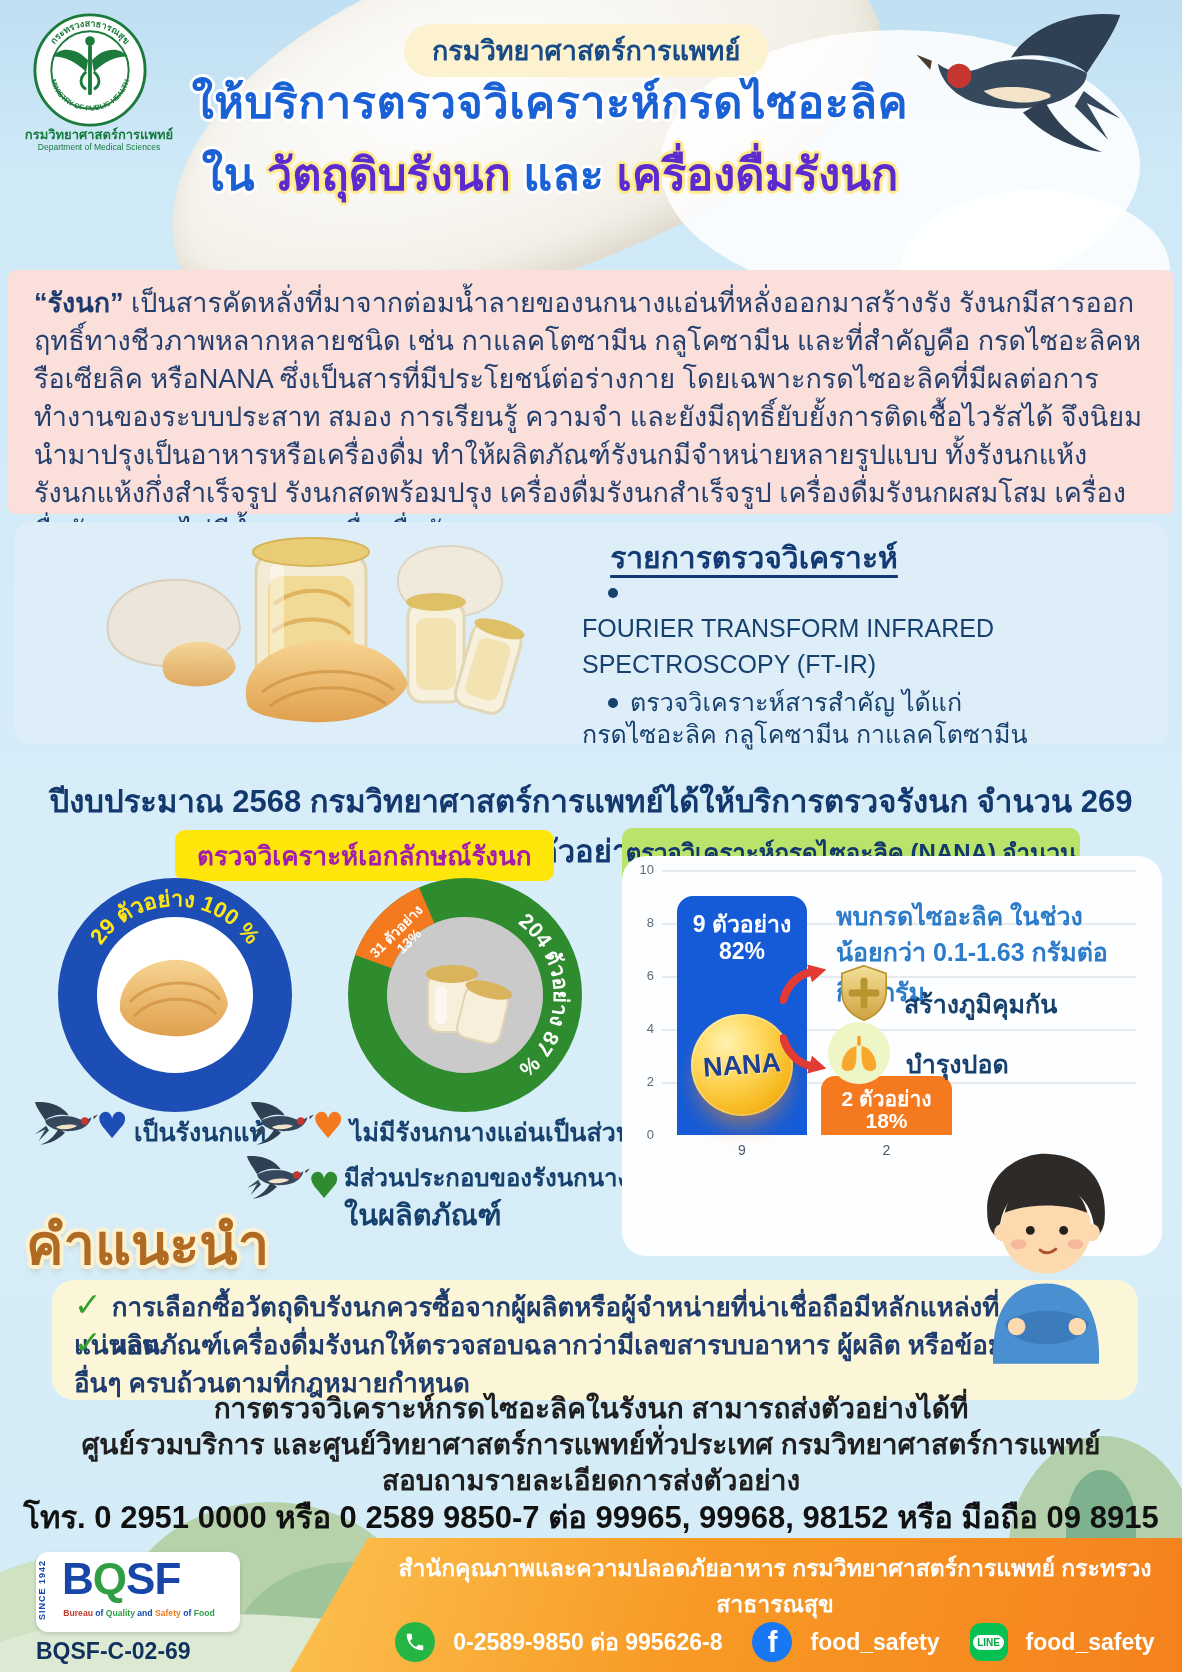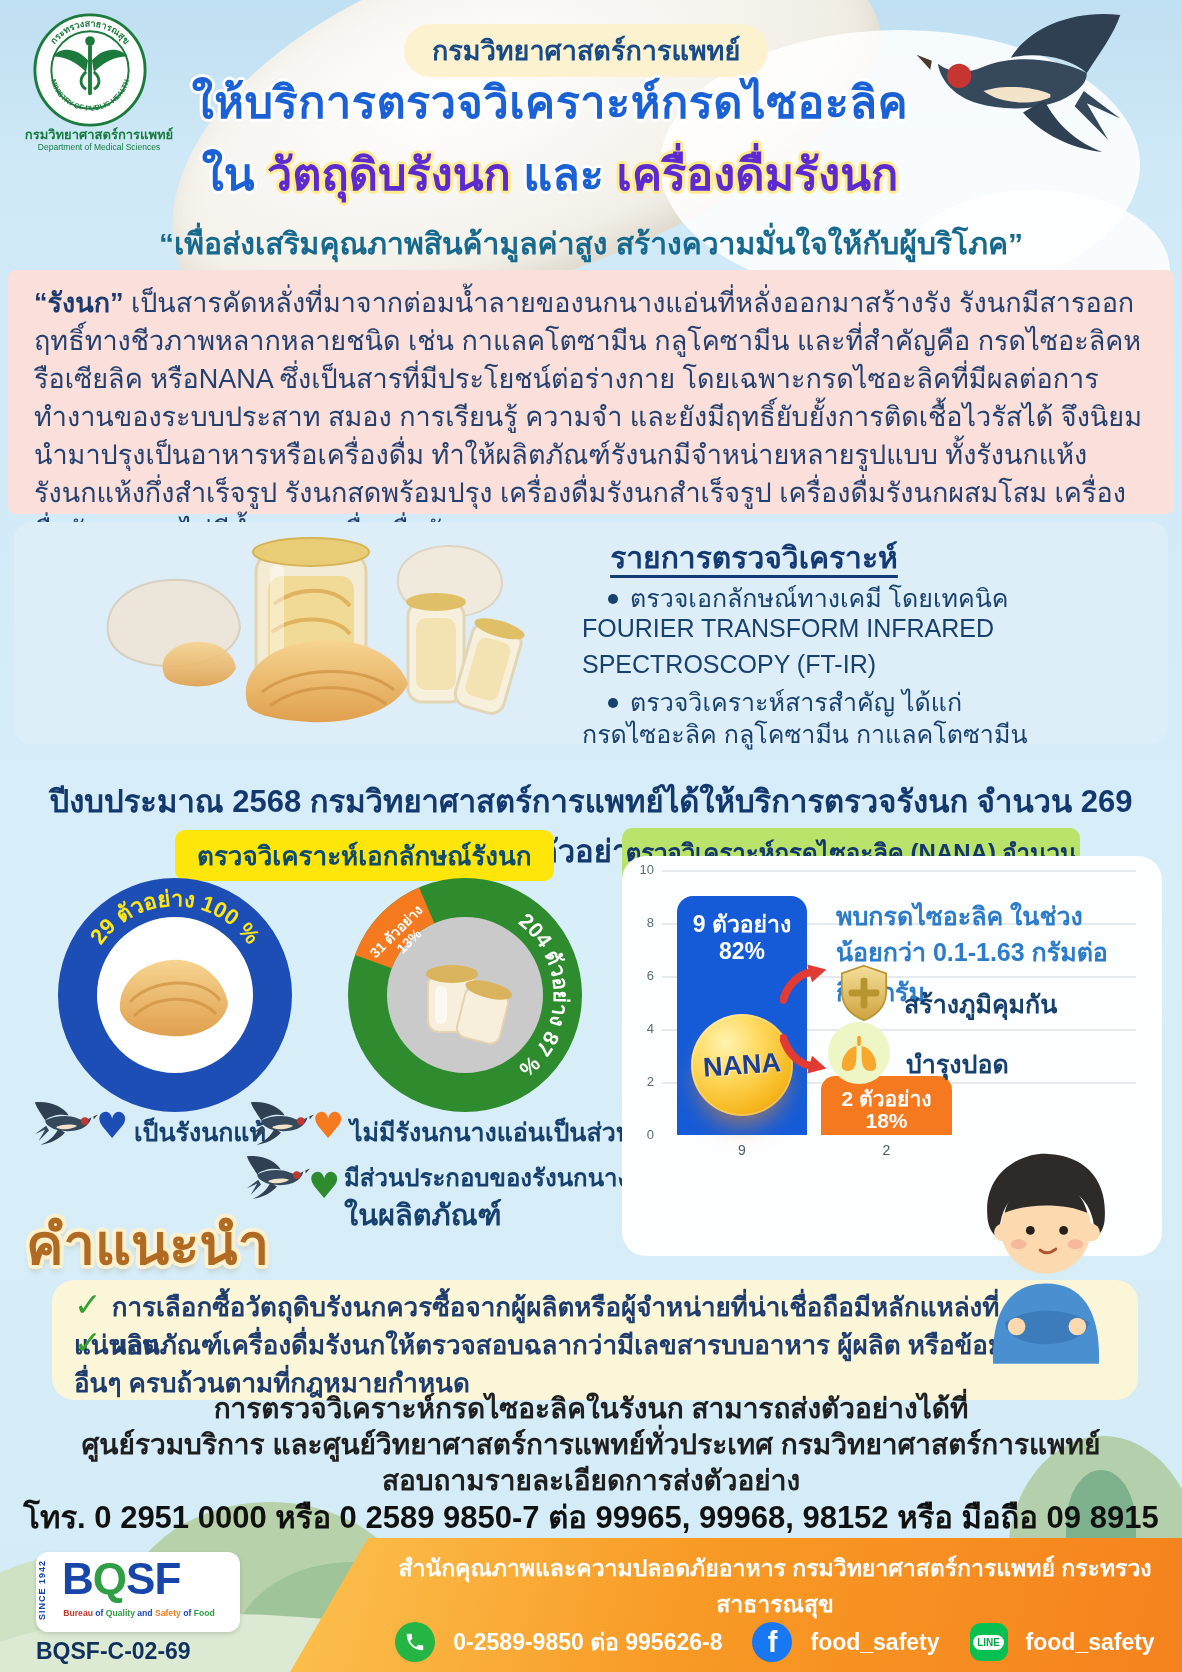--- a/index.html
+++ b/index.html
@@ -32,21 +32,21 @@
   .intro-text b{color:#1d3a6e;}
   
   .analysis-box{left:14px;top:522px;width:1154px;height:222px;background:#ddeef9;border-radius:18px;}
   .an-title{position:absolute;left:560px;top:12px;width:360px;text-align:center;font-size:30px;font-weight:bold;
             color:#143a74;text-decoration:underline;text-underline-offset:7px;}
   .an-line{position:absolute;left:568px;width:580px;font-size:25px;color:#16406e;}
   .dot{display:inline-block;width:10px;height:10px;border-radius:50%;background:#16406e;margin:0 12px 3px 26px;}
   
   .stats-headline{left:0;top:776px;width:1182px;font-size:31px;font-weight:bold;color:#12386e;}
   .badge-yellow{left:175px;top:830px;background:#ffe60a;border-radius:10px;padding:5px 22px;
-                font-size:26px;font-weight:bold;color:#0c4a6e;}
+                font-size:26px;font-weight:bold;color:#a21caf;}
   .badge-green{left:622px;top:828px;width:458px;background:#b9e36a;border-radius:10px;padding:5px 0;
                font-size:24px;font-weight:bold;color:#12386e;text-align:center;}
   
   .legend-text{font-size:25px;font-weight:bold;color:#16406e;}
   .heart{font-size:36px;line-height:36px;font-family:"DejaVu Sans",sans-serif;}
   
   .panel{left:622px;top:856px;width:540px;height:400px;background:#fdfeff;border-radius:24px;}
   .gl{position:absolute;left:40px;width:474px;height:2px;background:#e4eaef;}
   .ytick{position:absolute;left:4px;width:28px;text-align:right;font-size:13px;color:#5a6b7a;}
   .xtick{position:absolute;top:286px;font-size:14px;color:#4a5a68;text-align:center;}
@@ -150,21 +150,20 @@
   </svg>
 
   <div class="abs badge-pill">กรมวิทยาศาสตร์การแพทย์</div>
   <div class="abs title1 ctr outline-white">ให้บริการตรวจวิเคราะห์กรดไซอะลิค</div>
   <div class="abs title2 ctr">
     <span class="t-blue outline-white">ใน</span>
     <span class="t-purple outline-yellow">วัตถุดิบรังนก</span>
     <span class="t-blue outline-white">และ</span>
     <span class="t-purple outline-yellow">เครื่องดื่มรังนก</span>
   </div>
-  <div class="abs quote ctr">“เพื่อส่งเสริมคุณภาพสินค้ามูลค่าสูง สร้างความมั่นใจให้กับผู้บริโภค”</div>
 
   <div class="abs intro-box">
     <div class="intro-text"><b>“รังนก”</b><span> เป็นสารคัดหลั่งที่มาจากต่อมน้ำลายของนกนางแอ่นที่หลั่งออกมาสร้างรัง รังนกมีสารออกฤทธิ์ทางชีวภาพหลากหลายชนิด เช่น กาแลคโตซามีน กลูโคซามีน และที่สำคัญคือ กรดไซอะลิคหรือเซียลิค หรือNANA ซึ่งเป็นสารที่มีประโยชน์ต่อร่างกาย โดยเฉพาะกรดไซอะลิคที่มีผลต่อการทำงานของระบบประสาท สมอง การเรียนรู้ ความจำ และยังมีฤทธิ์ยับยั้งการติดเชื้อไวรัสได้ จึงนิยมนำมาปรุงเป็นอาหารหรือเครื่องดื่ม ทำให้ผลิตภัณฑ์รังนกมีจำหน่ายหลายรูปแบบ ทั้งรังนกแห้ง รังนกแห้งกึ่งสำเร็จรูป รังนกสดพร้อมปรุง เครื่องดื่มรังนกสำเร็จรูป เครื่องดื่มรังนกผสมโสม เครื่องดื่มรังนกสูตรไม่มีน้ำตาล เครื่องดื่มรังนกผสมคอลลาเจน</span></div>
   </div>
 
   <div class="abs analysis-box">
 
     <svg class="abs" style="left:84px;top:2px" width="470" height="216" viewBox="0 0 470 216">
       <path d="M10 110 C6 78 34 58 72 56 C110 54 140 74 142 104 C138 130 104 144 66 142 C36 140 14 130 10 110 Z" fill="#ece6da" stroke="#d8d0c0" stroke-width="2"></path>
       <path d="M300 60 C298 36 322 22 352 22 C382 22 404 38 404 60 C402 82 378 94 350 92 C322 90 302 80 300 60 Z" fill="#f0eadd" stroke="#ddd4c2" stroke-width="2"></path>
@@ -185,21 +184,21 @@
         <ellipse cx="25" cy="2" rx="26" ry="8" fill="#e0c066"></ellipse>
         <rect x="8" y="14" width="34" height="60" rx="9" fill="#f4e3b2"></rect>
       </g>
       <g>
         <path d="M150 182 C140 152 164 126 208 118 C258 110 300 130 310 160 C298 186 256 200 212 198 C180 196 158 192 150 182 Z" fill="url(#nestG)"></path>
         <path d="M164 168 C196 142 266 140 296 166 M172 182 C204 158 258 158 288 180" stroke="#cf9040" stroke-width="3" fill="none" opacity=".7"></path>
       </g>
       <path d="M66 150 C60 134 74 120 96 118 C118 116 136 128 138 144 C132 158 112 164 92 162 C78 160 68 158 66 150 Z" fill="url(#nestG)" opacity=".9"></path>
     </svg>
     <div class="an-title">รายการตรวจวิเคราะห์</div>
-    <div class="an-line" style="top:56px"><span class="dot"></span><span>ตรวจเอกลักษณ์ทางเคมี โดยเทคนิค</span></div>
+    <div class="an-line" style="top:56px"><span class="dot"></span></div>
     <div class="an-line" style="top:92px">FOURIER TRANSFORM INFRARED</div>
     <div class="an-line" style="top:128px">SPECTROSCOPY (FT-IR)</div>
     <div class="an-line" style="top:160px"><span class="dot"></span><span>ตรวจวิเคราะห์สารสำคัญ ได้แก่</span></div>
     <div class="an-line" style="top:192px">กรดไซอะลิค กลูโคซามีน กาแลคโตซามีน</div>
   </div>
 
   <div class="abs stats-headline ctr">ปีงบประมาณ 2568 กรมวิทยาศาสตร์การแพทย์ได้ให้บริการตรวจรังนก จำนวน 269 ตัวอย่าง</div>
 
   <div class="abs badge-yellow">ตรวจวิเคราะห์เอกลักษณ์รังนก</div>
 

